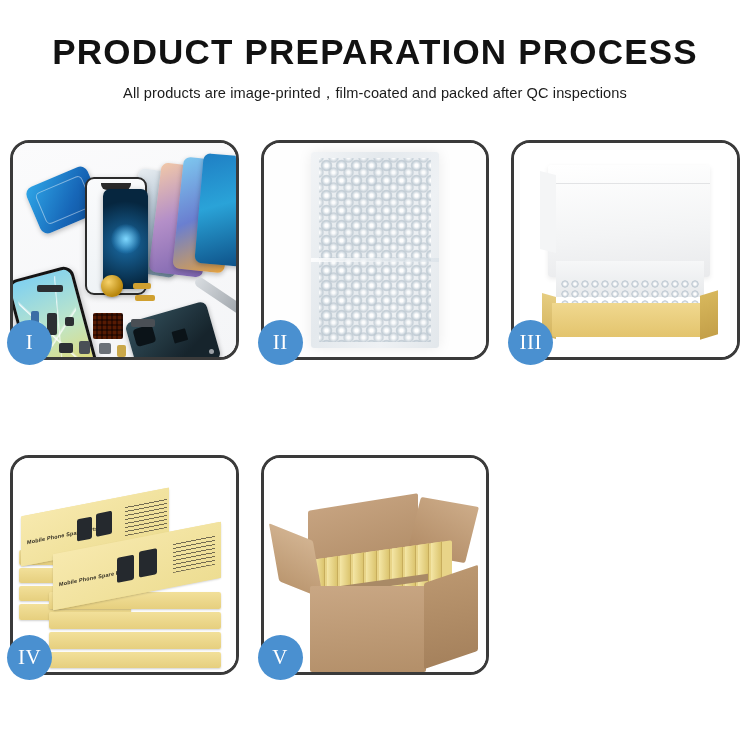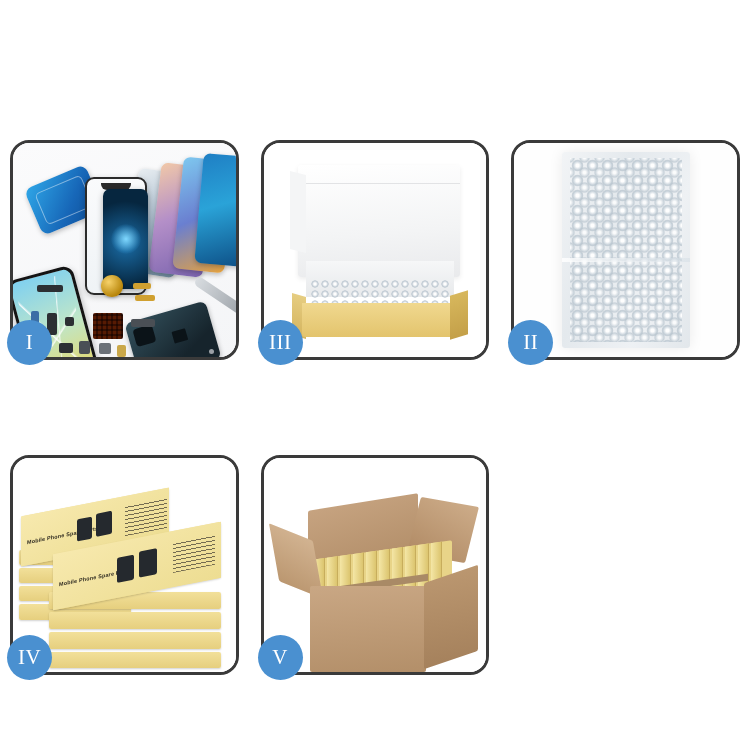--- a/index.html
+++ b/index.html
@@ -297,20 +297,24 @@
     position:absolute; left:120px; top:28px; width:96px; height:30px;
     background:linear-gradient(120deg,rgba(255,255,255,.85),rgba(255,255,255,.15));
     transform:skew(-28deg,6deg); border-radius:3px;
   }
 </style>
 </head>
 <body>
 
 <div class="page">
 
+  <div class="header">
+    <div class="title">PRODUCT PREPARATION PROCESS</div>
+    <div class="subtitle">All products are image-printed，film-coated and packed after QC inspections</div>
+  </div>
 
   <div class="grid">
 
     <div class="card">
       <div class="card-inner p1">
         <div class="blue-part"></div>
         <div class="ph a"></div>
         <div class="ph b"></div>
         <div class="ph c"></div>
         <div class="ph d"></div>
@@ -333,39 +337,39 @@
         <div class="bits b10"></div>
         <div class="bits b11"></div>
         <div class="bits b12"></div>
         <div class="bits b13"></div>
 
       </div>
       <div class="badge">I</div>
     </div>
 
     <div class="card">
+      <div class="card-inner p2">
+        <div class="wrapsheet">
+          <div class="bubbles"></div>
+          <div class="wrap-seam"></div>
+        </div>
+      </div>
+      <div class="badge">II</div>
+    </div>
+
+    <div class="card">
       <div class="card-inner p3">
         <div class="mailer-lid"></div>
         <div class="mailer-inner"></div>
         <div class="mailer-bubbles"></div>
         <div class="mailer-leftside"></div>
         <div class="mailer-front"></div>
         <div class="mailer-side"></div>
       </div>
       <div class="badge">III</div>
-    </div>
-
-    <div class="card">
-      <div class="card-inner p2">
-        <div class="wrapsheet">
-          <div class="bubbles"></div>
-          <div class="wrap-seam"></div>
-        </div>
-      </div>
-      <div class="badge">II</div>
     </div>
 
     <div class="card">
       <div class="card-inner p4">
         <div class="stack">
 
           <div class="sbox" style="left:0px;  top:70px;  width:112px; height:15px;"></div>
           <div class="sbox" style="left:0px;  top:88px;  width:112px; height:15px;"></div>
           <div class="sbox" style="left:0px;  top:106px; width:112px; height:15px;"></div>
           <div class="sbox" style="left:0px;  top:124px; width:112px; height:16px;"></div>

